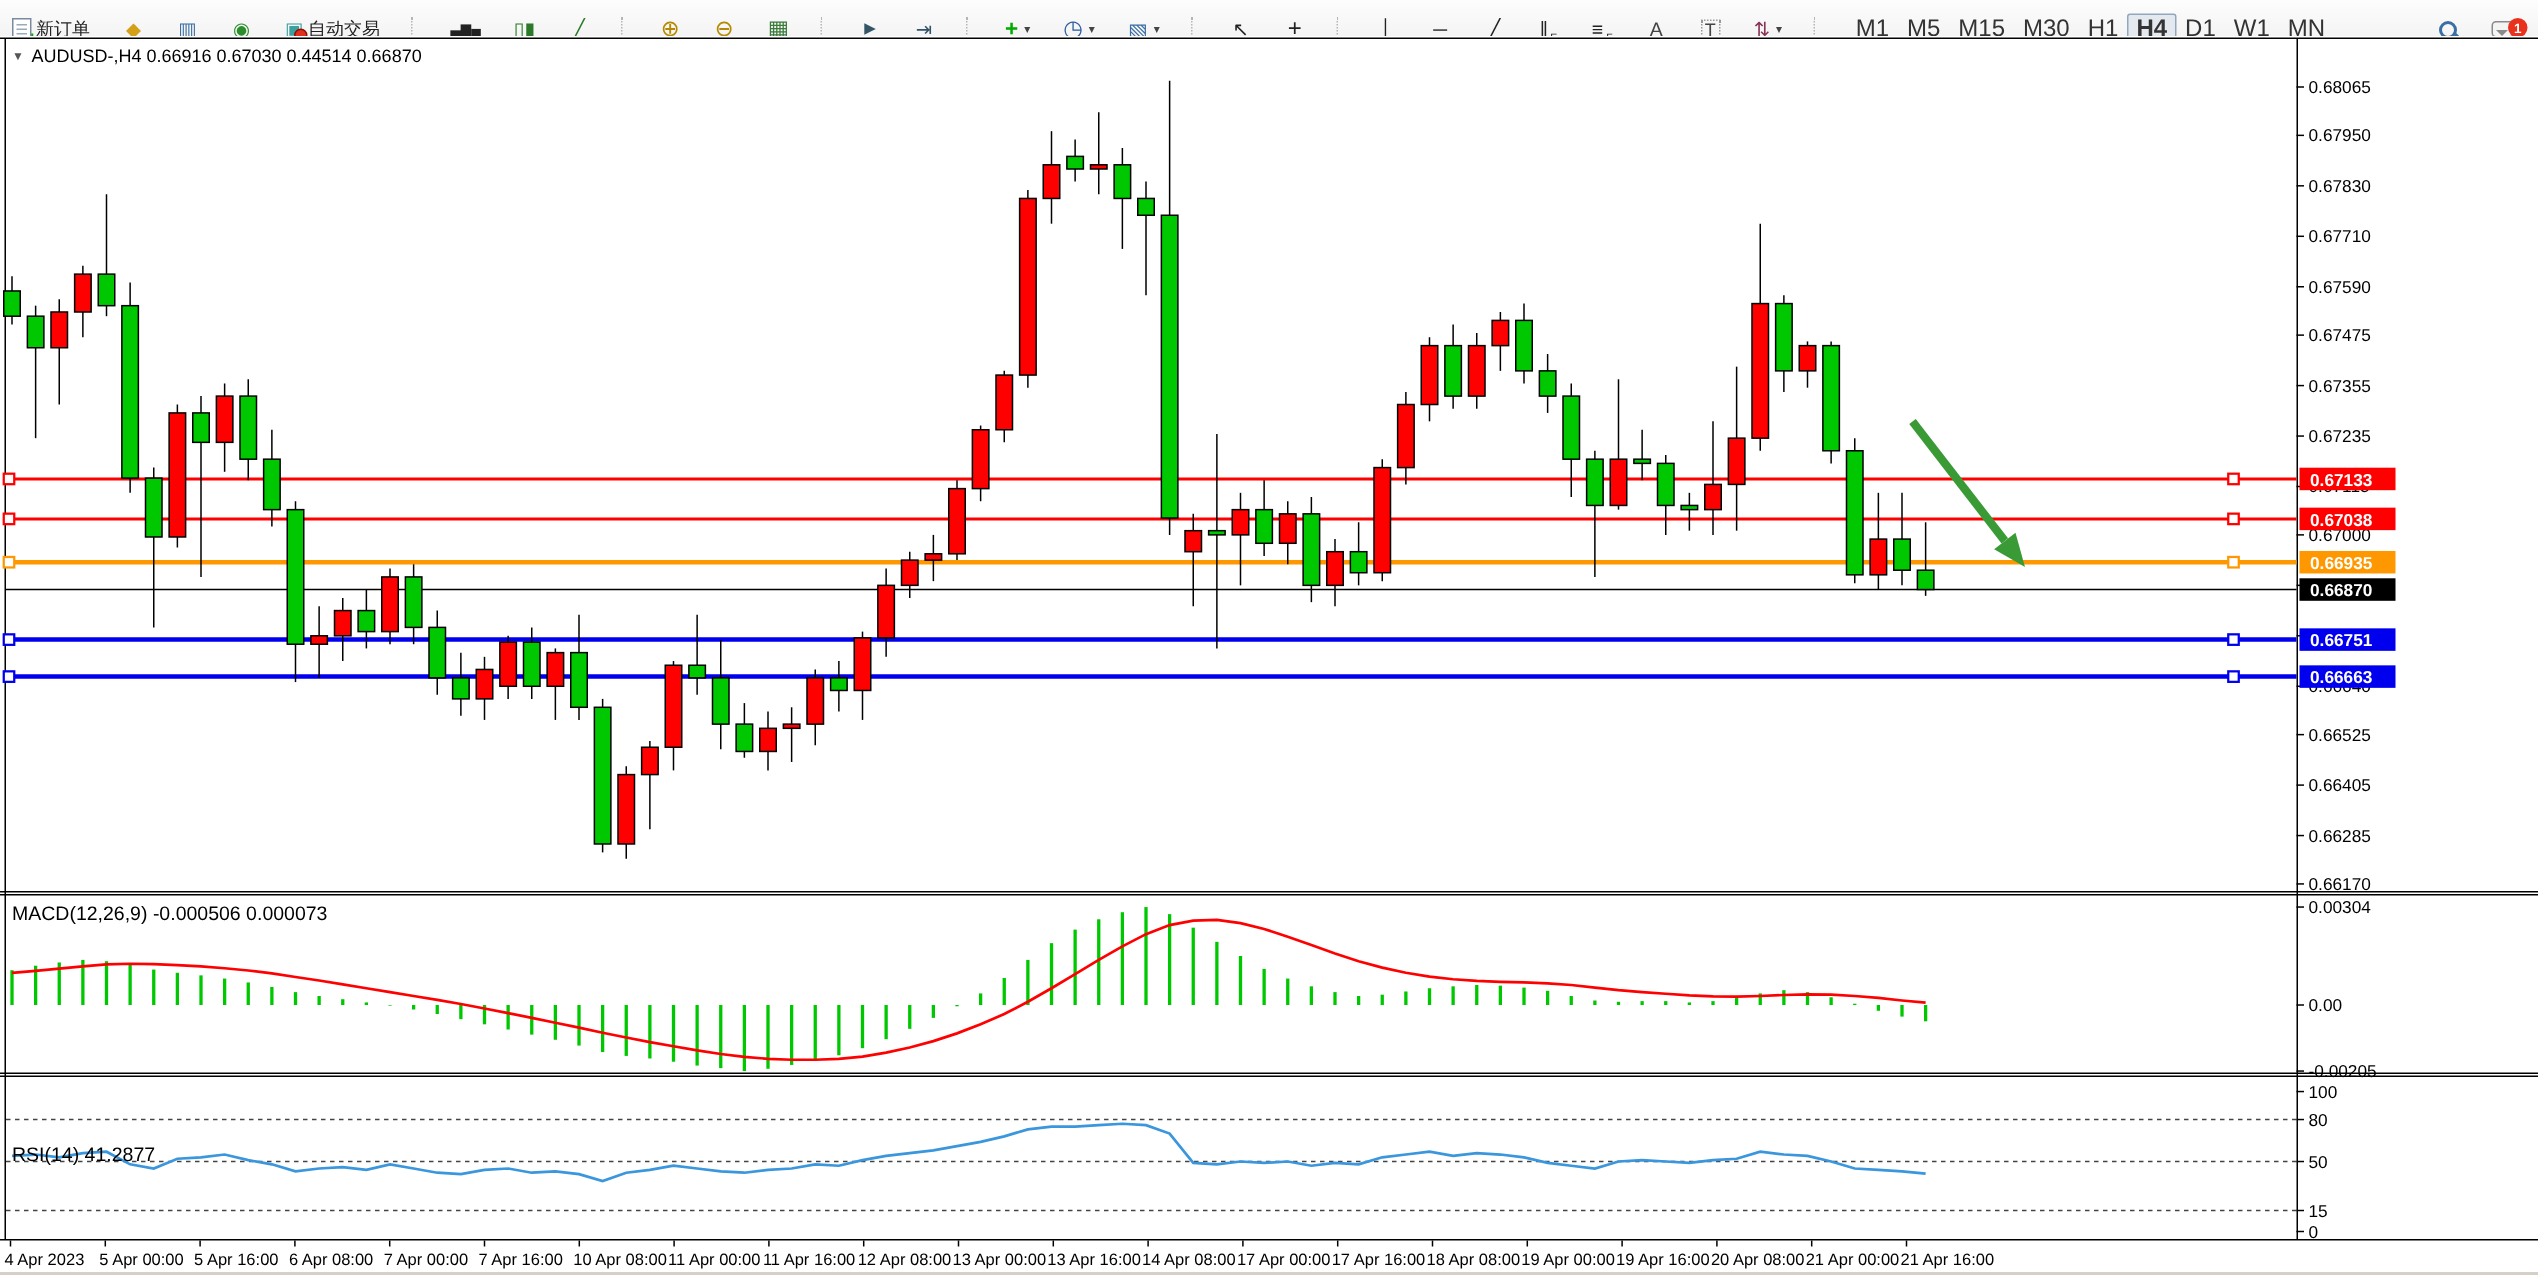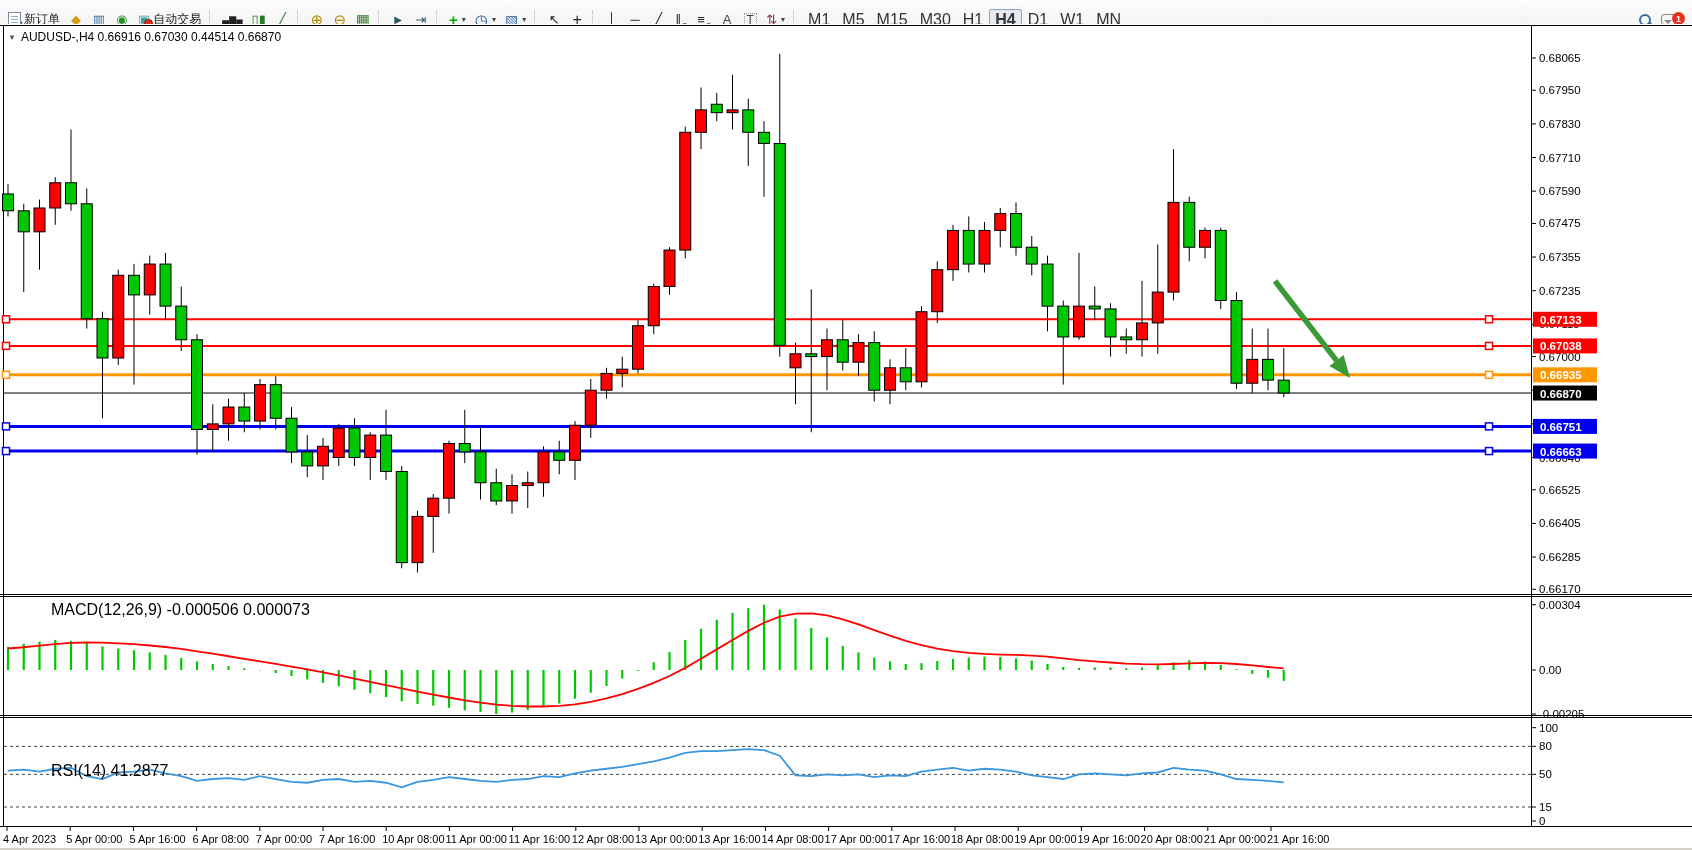--- a/index.html
+++ b/index.html
@@ -1,21 +1,21 @@
 <!DOCTYPE html>
 <html><head>
 <meta charset="utf-8">
 <style>
   * { margin:0; padding:0; box-sizing:border-box; }
   html,body { width:1692px; height:850px; overflow:hidden; background:#d4d0c8;
               font-family:"Liberation Sans", sans-serif; }
   
   .toolbar { position:absolute; left:0; top:0; width:1692px; height:40px;
              background:linear-gradient(#fdfdfd,#eeeeee); border-bottom:1px solid #9a9a9a;
-             display:flex; align-items:center; padding:0 4px; gap:1px;justify-content:flex-end; }
+             display:flex; align-items:center; padding:0 4px; gap:14px;justify-content:flex-end; }
   .tb-sep { width:5px; height:18px; margin:0 3px;
             border-left:1px dotted #b5b5b5; }
   .tb-btn { height:21px; min-width:22px; display:flex; align-items:center; justify-content:center;
             gap:3px; padding:0 3px; border:1px solid transparent; border-radius:2px;
             font-size:12px; color:#222; cursor:default; white-space:nowrap; }
   .tb-btn.active { background:#e3e9ef; border:1px solid #8fa8c0;font-weight:bold; }
   .tb-btn .cap { font-size:12px; }
   .caret { font-size:8px; color:#444; margin-left:1px; }
   .g { font-size:13px; line-height:1; }
   .tf { font-size:16px; color:#333; padding:0 5px; }
@@ -38,21 +38,21 @@
   .ic-chat:before { content:""; position:absolute; left:2px; bottom:-4px; border:4px solid transparent;
                     border-top-color:#8a8a8a; }
   .badge { position:absolute; top:2px; right:-6px; min-width:13px; height:13px; border-radius:7px;
            background:#e8321e; color:#fff; font-size:9px; font-weight:bold; display:flex;
            align-items:center; justify-content:center; padding:0 2px; }
   
   .chartwin { position:absolute; left:0; top:24px; width:1692px; height:824px; background:#ffffff; }
   svg text { font-family:"Liberation Sans", sans-serif; }
   .overlay-label { position:absolute; font-size:12px; color:#000; display:flex; gap:5px; align-items:center; }
   .tri { font-size:8px; color:#555; }
-  .ind-label { position:absolute; font-size:16px; color:#000;margin-left:43px; }
+  .ind-label { position:absolute; font-size:13px; color:#000; }
   .bottom-edge { position:absolute; left:0; top:848px; width:1692px; height:2px; background:#d4d0c8; }
 </style>
 </head>
 <body>
 
 <div class="toolbar">
   <div class="tb-btn">
     <span class="ic-doc"></span>
     <span class="cap">新订单</span>
   </div>

